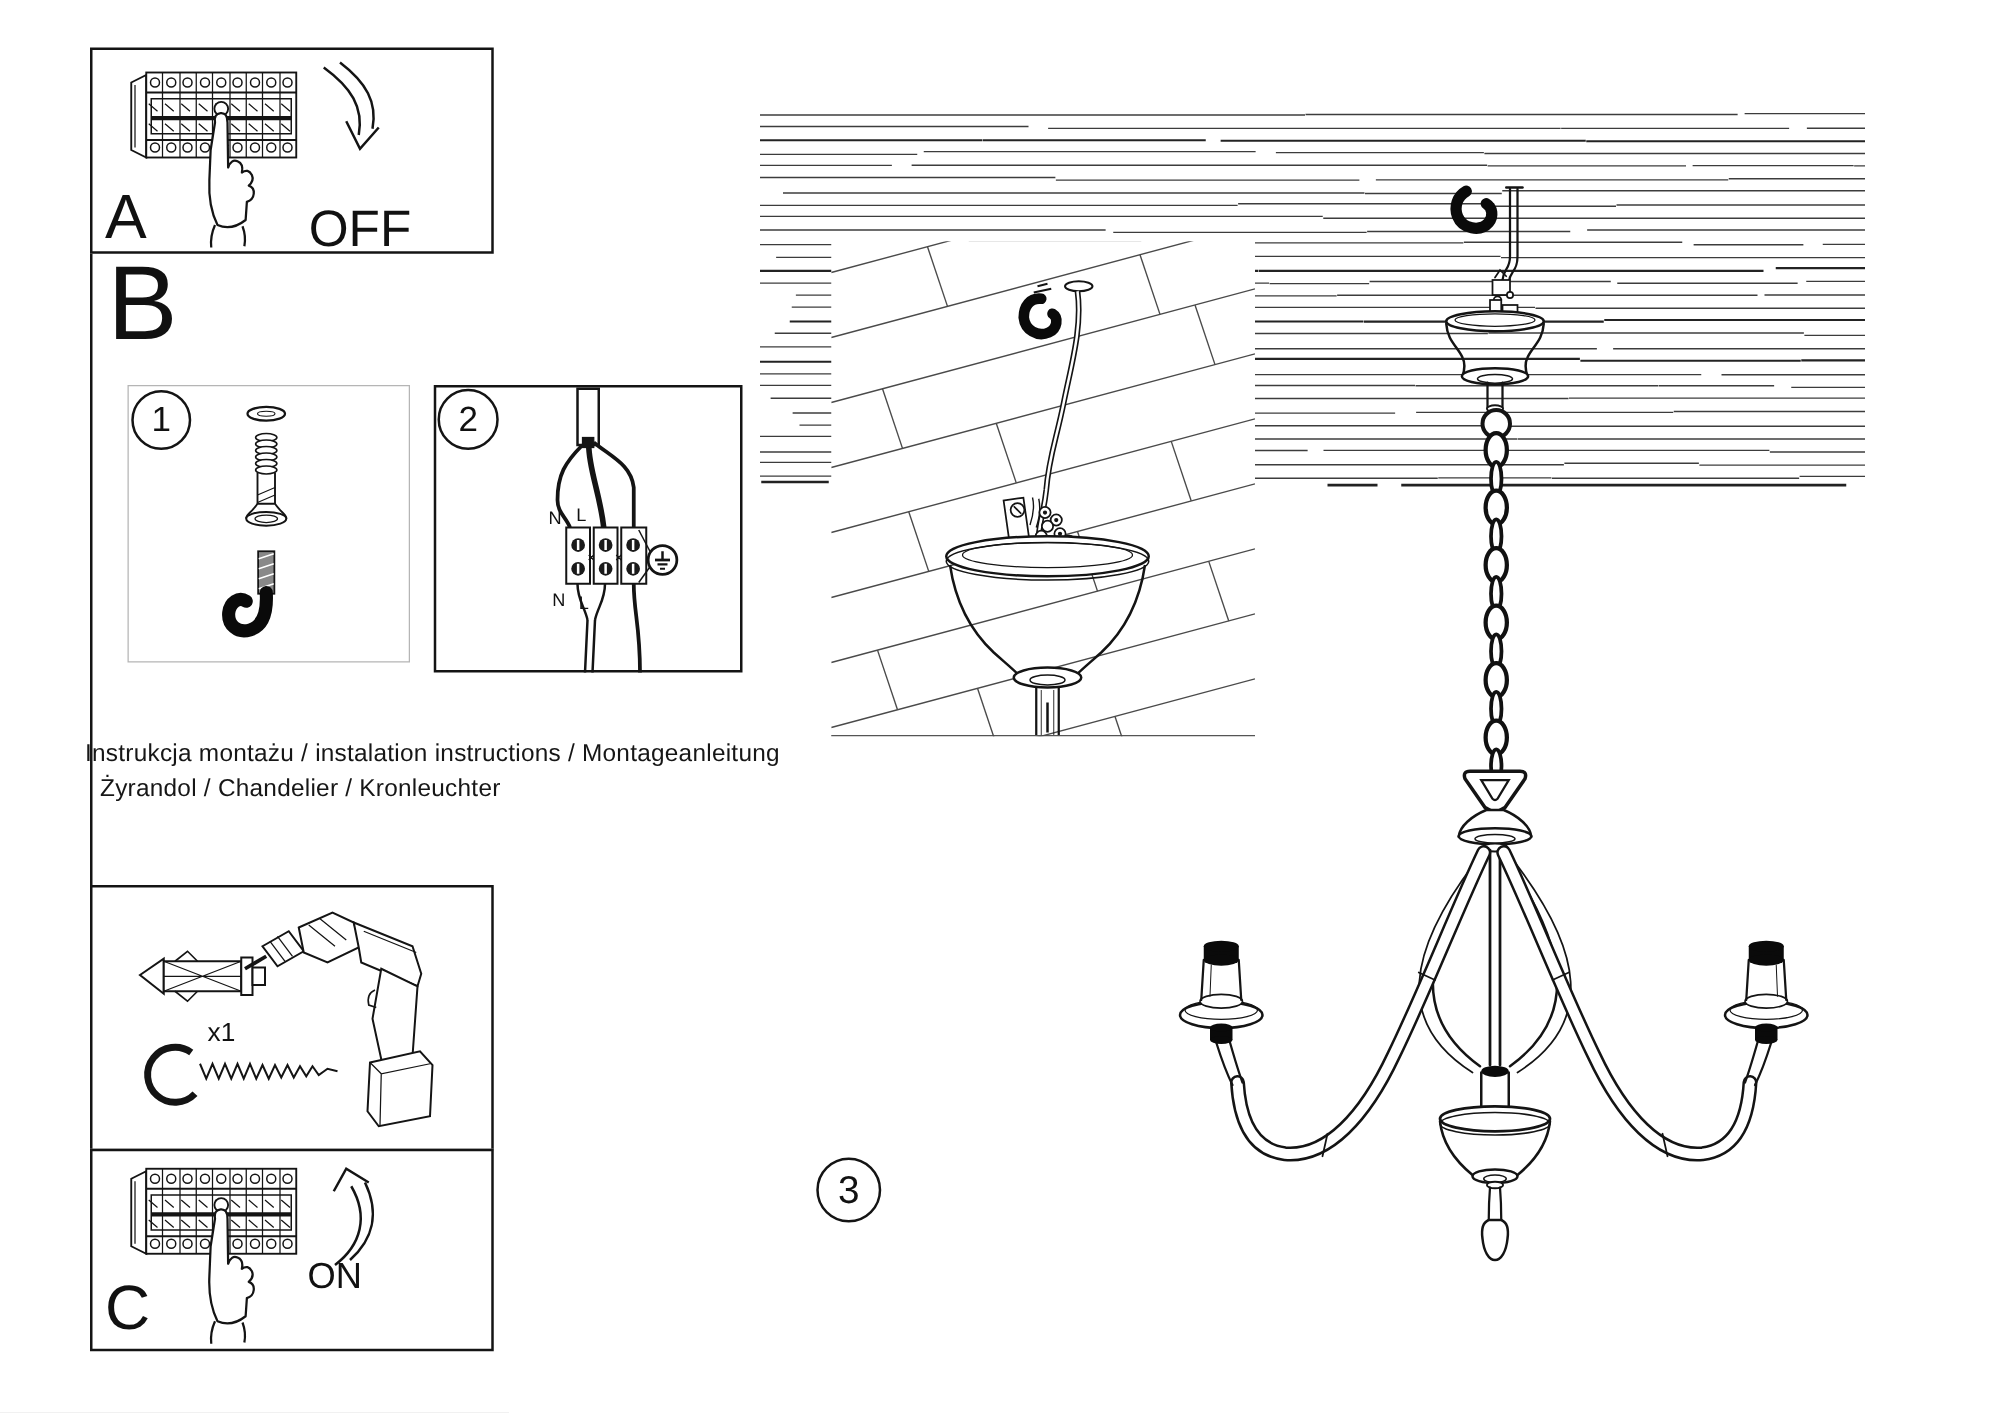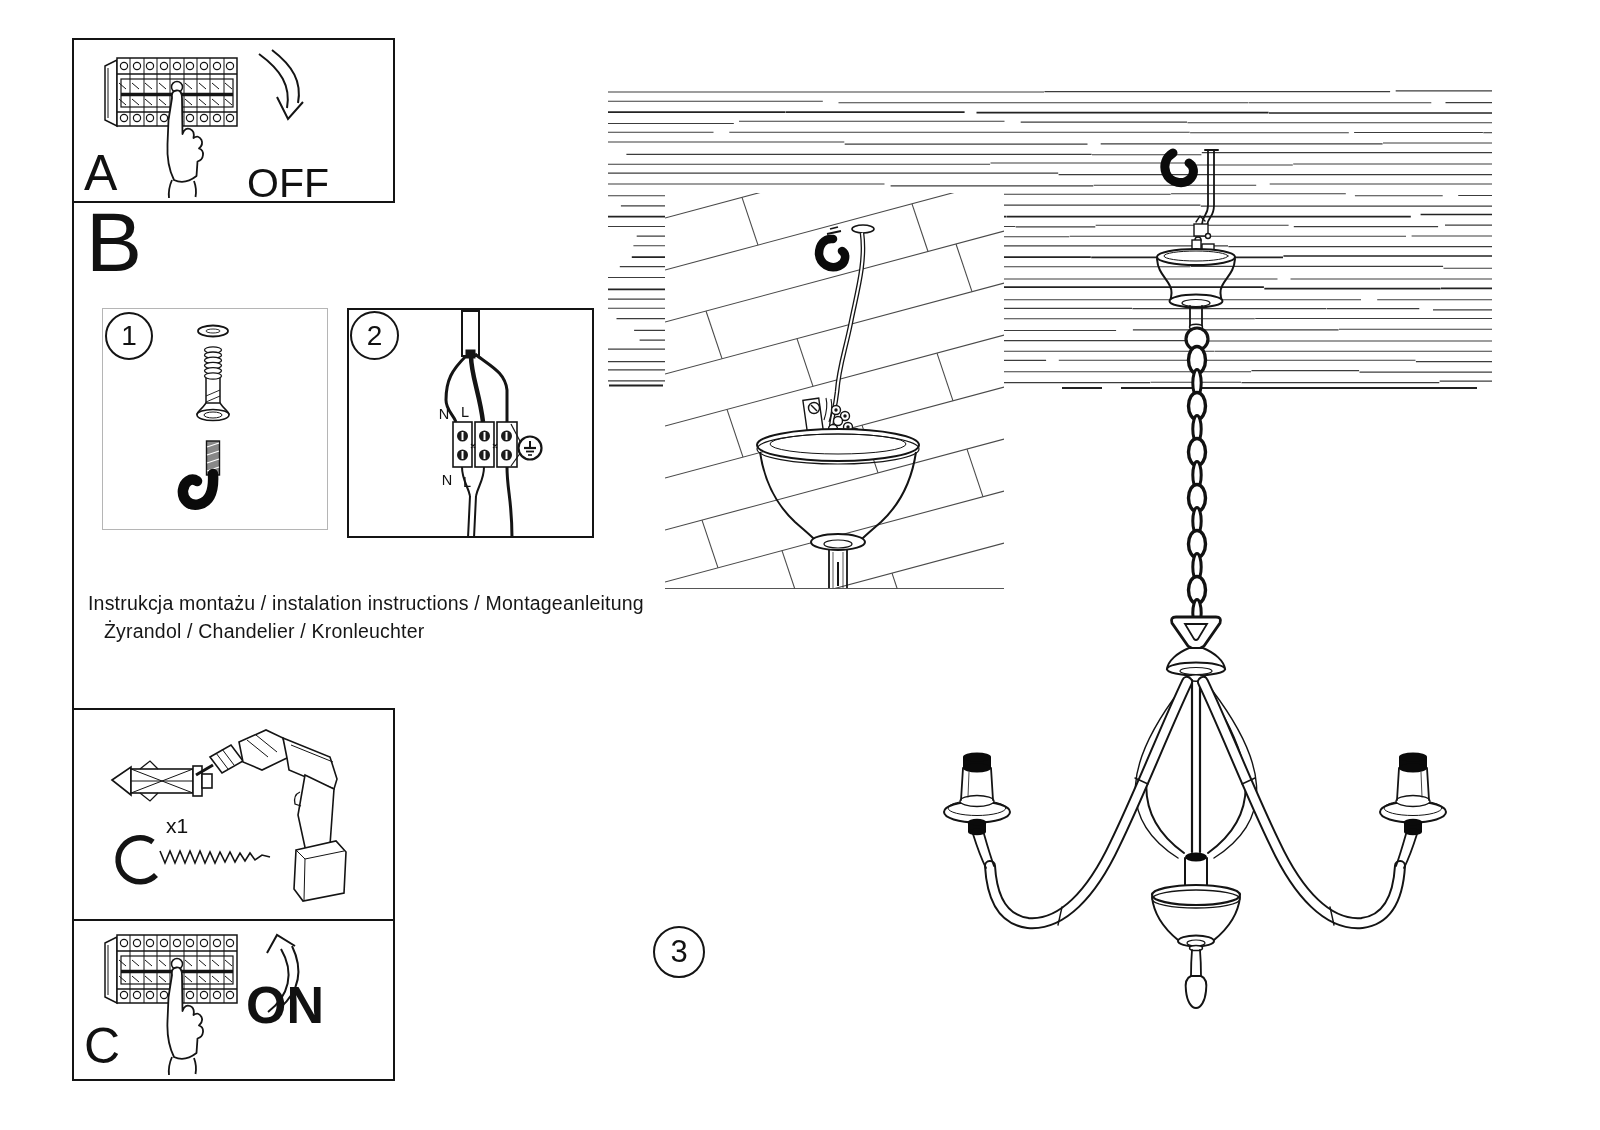--- a/index.html
+++ b/index.html
@@ -166,22 +166,22 @@
     </g>
     <text x="444" y="419" font-size="14.5" text-anchor="middle">N</text>
     <text x="465" y="417" font-size="14.5" text-anchor="middle">L</text>
     <text x="447" y="485" font-size="14.5" text-anchor="middle">N</text>
     <text x="467" y="487" font-size="14.5" text-anchor="middle">L</text>
   </svg>
   <div class="badge" style="left:350px;top:311px;width:45px;height:45px;font-size:28px;">
     <span>2</span>
   </div>
 
-  <div class="instr" style="left:88px;top:592px;text-align:center;">Instrukcja montażu / instalation instructions / Montageanleitung</div>
-  <div class="instr" style="left:80px;top:620px;margin-left:24px;">Żyrandol / Chandelier / Kronleuchter</div>
+  <div class="instr" style="left:68px;top:592px;text-align:center;">Instrukcja montażu / instalation instructions / Montageanleitung</div>
+  <div class="instr" style="left:80px;top:620px;">Żyrandol / Chandelier / Kronleuchter</div>
 
   <div class="box" style="left:72px;top:708px;width:323px;height:213px"></div>
   <svg class="layer" style="left:72px;top:708px" width="323" height="213" viewBox="72 708 323 213">
     <g stroke="#141414" fill="#fff">
       <g>
         <path d="M 112,780 L 131,767 L 131,795 Z" stroke-width="1.6"></path>
         <rect x="131" y="769" width="62" height="24" stroke-width="1.6"></rect>
         <path d="M 131,769 L 193,793 M 131,793 L 193,769 M 131,781 L 193,781" stroke-width="1" fill="none"></path>
         <path d="M 140,769 L 150,761 L 158,769 M 140,793 L 150,801 L 158,793" stroke-width="1.3" fill="none"></path>
         <rect x="193" y="766" width="9" height="30" stroke-width="1.6"></rect>
@@ -212,21 +212,21 @@
   <svg class="layer" style="left:72px;top:919px" width="323" height="162" viewBox="72 919 323 162">
     <use href="#breaker" x="105" y="933"></use>
     <use href="#hand" x="151" y="965"></use>
     <g stroke="#141414" fill="none" stroke-width="2">
       <path d="M 268,1012 C 289,996 295,973 281,949"></path>
       <path d="M 280,1008 C 298,992 304,971 292,946"></path>
       <polyline points="267,953 277,935 295,946"></polyline>
     </g>
   </svg>
   <div class="lbl" style="left:84px;top:1021px;font-size:50px;">C</div>
-  <div class="lbl" style="left:246px;top:979px;font-size:52px;font-weight:bold;">ON</div>
+  <div class="lbl" style="left:246px;top:1007px;font-size:29px;">ON</div>
 
   <svg class="layer" id="hatch-svg" style="left:605px;top:85px;overflow:hidden" width="895" height="305" viewBox="605 85 895 305">
     <g id="hatch-g">
         <line x1="608.0" y1="92.0" x2="1044.0" y2="92.0" stroke="#3c3c3c" stroke-width="1.1"></line>
         <line x1="1044.4" y1="91.6" x2="1390.1" y2="91.6" stroke="#3c3c3c" stroke-width="1.1"></line>
         <line x1="1395.7" y1="90.9" x2="1492.0" y2="90.9" stroke="#3c3c3c" stroke-width="1.1"></line>
         <line x1="608.0" y1="101.2" x2="822.8" y2="101.2" stroke="#3c3c3c" stroke-width="1.1"></line>
         <line x1="838.5" y1="102.7" x2="1248.5" y2="102.7" stroke="#3c3c3c" stroke-width="1.1"></line>
         <line x1="1248.9" y1="102.7" x2="1431.3" y2="102.7" stroke="#3c3c3c" stroke-width="1.1"></line>
         <line x1="1445.5" y1="102.6" x2="1492.0" y2="102.6" stroke="#3c3c3c" stroke-width="1.1"></line>

